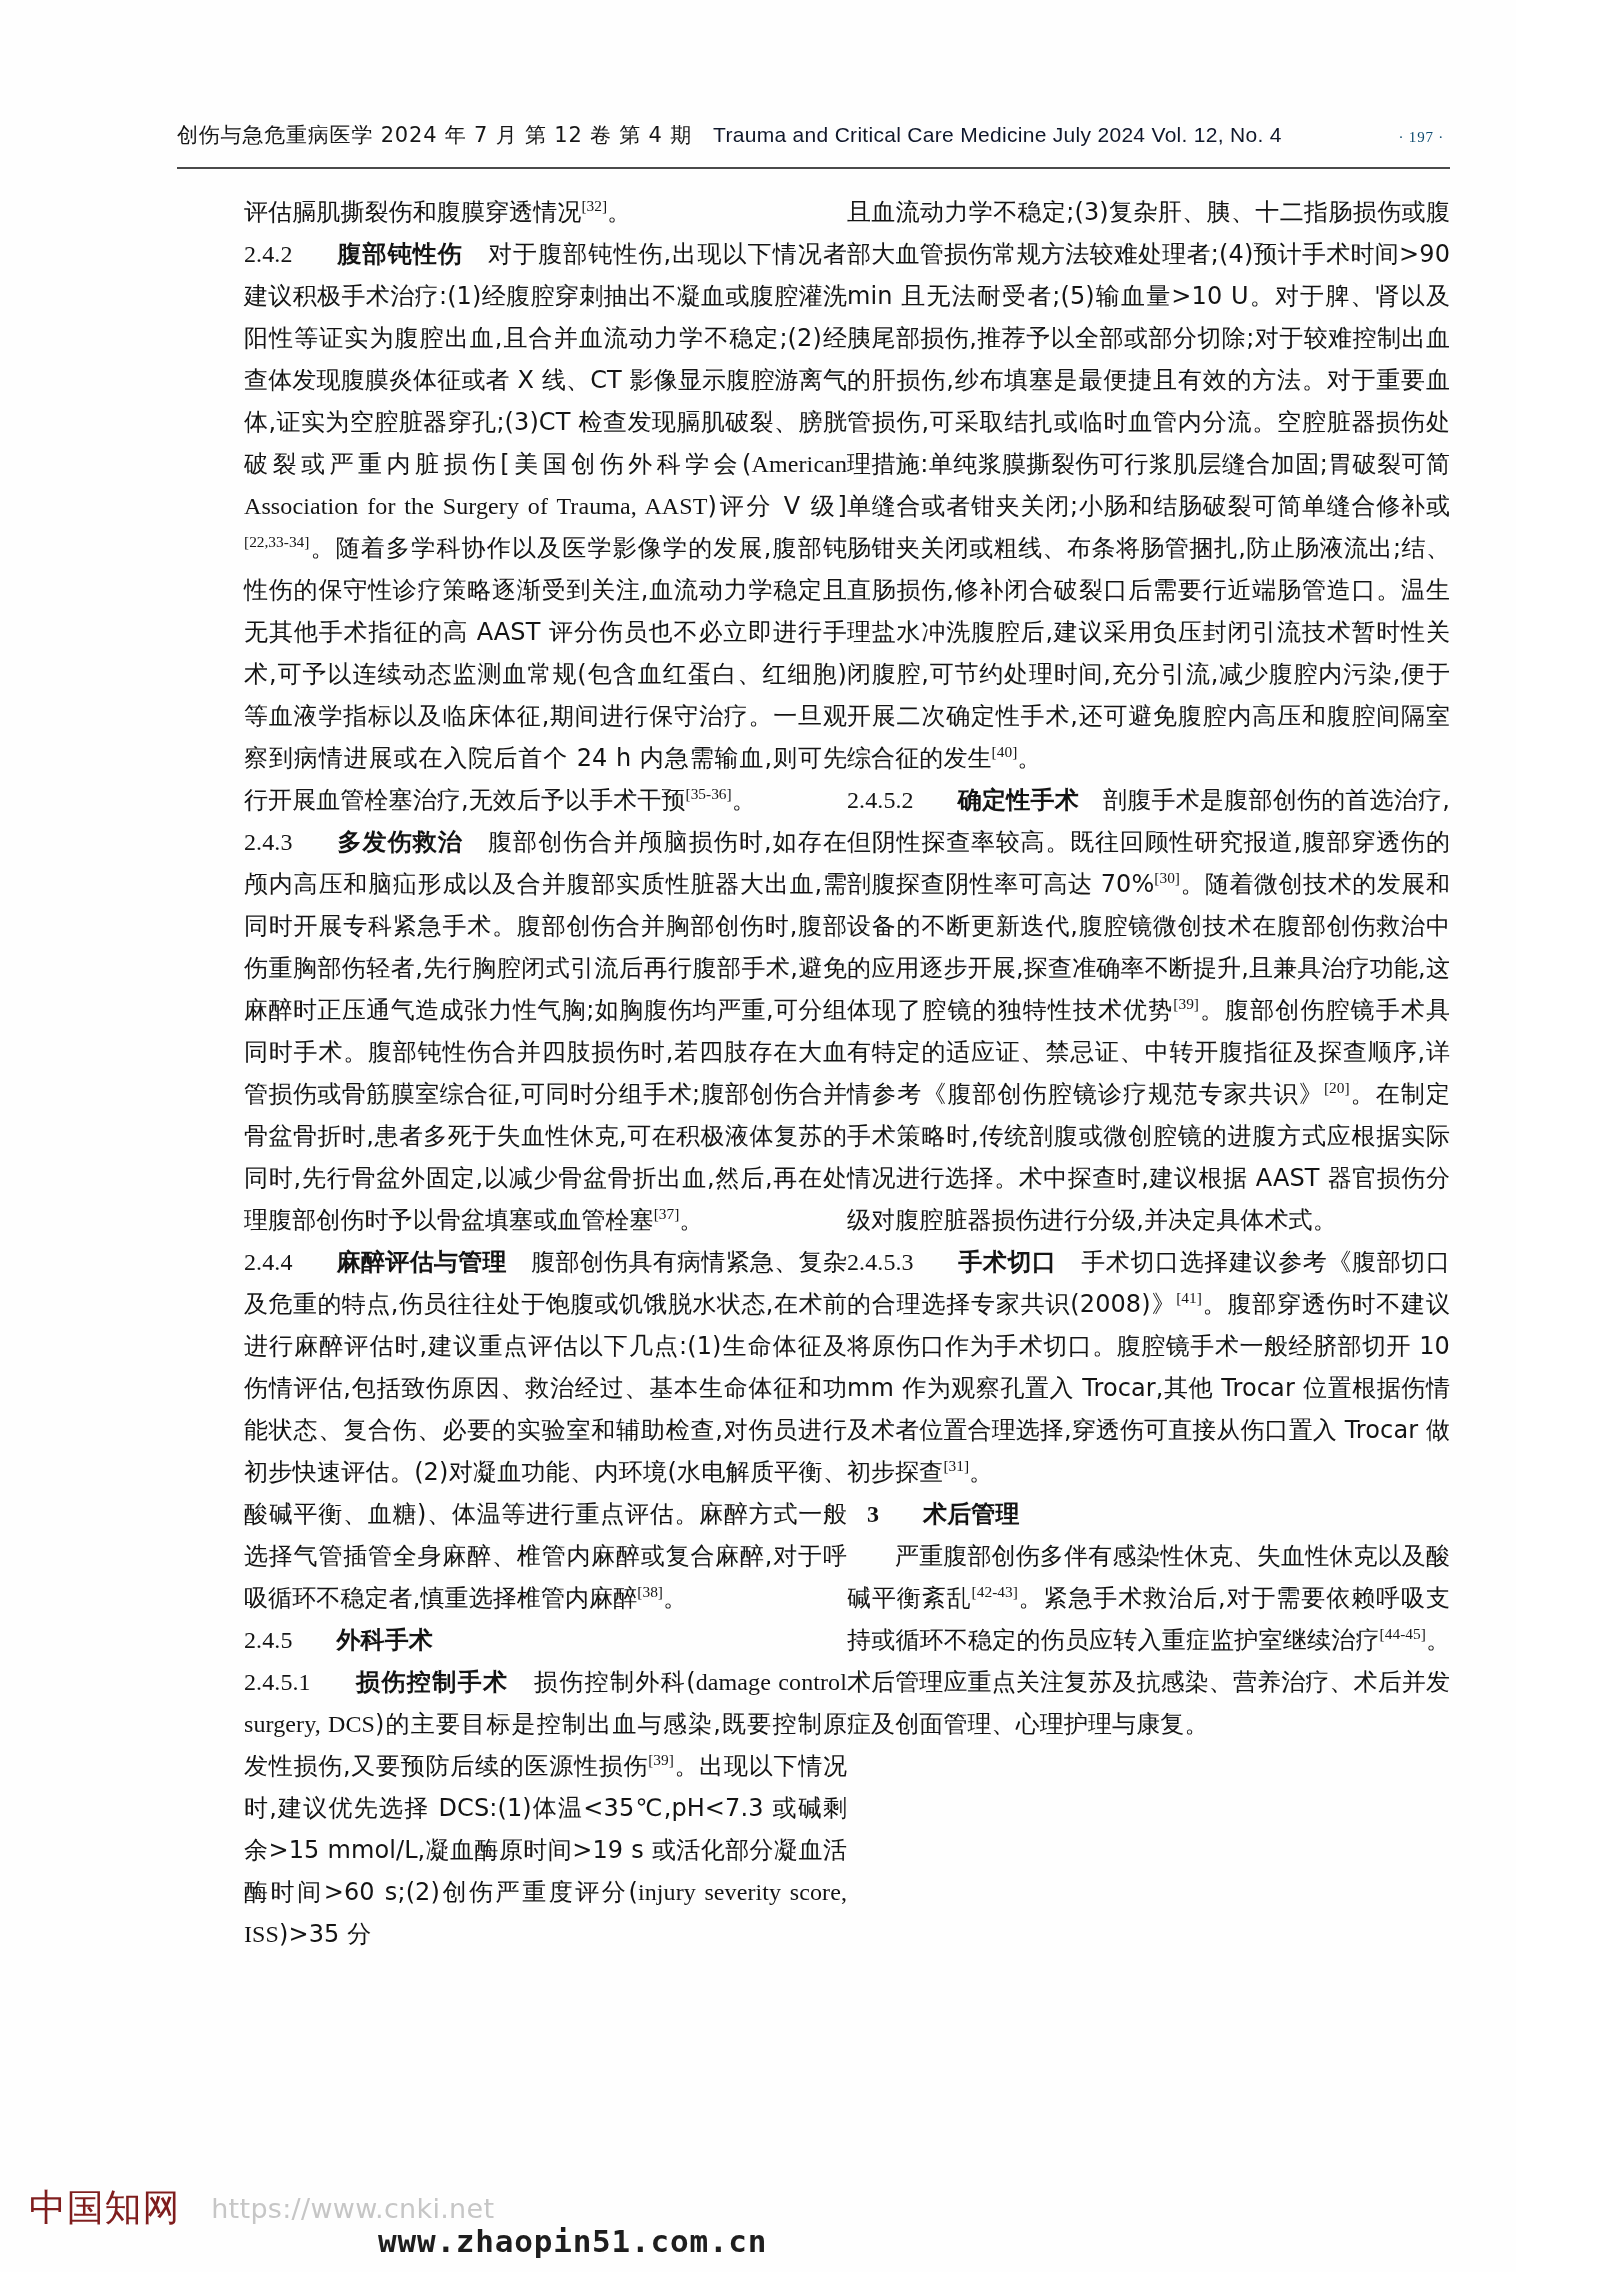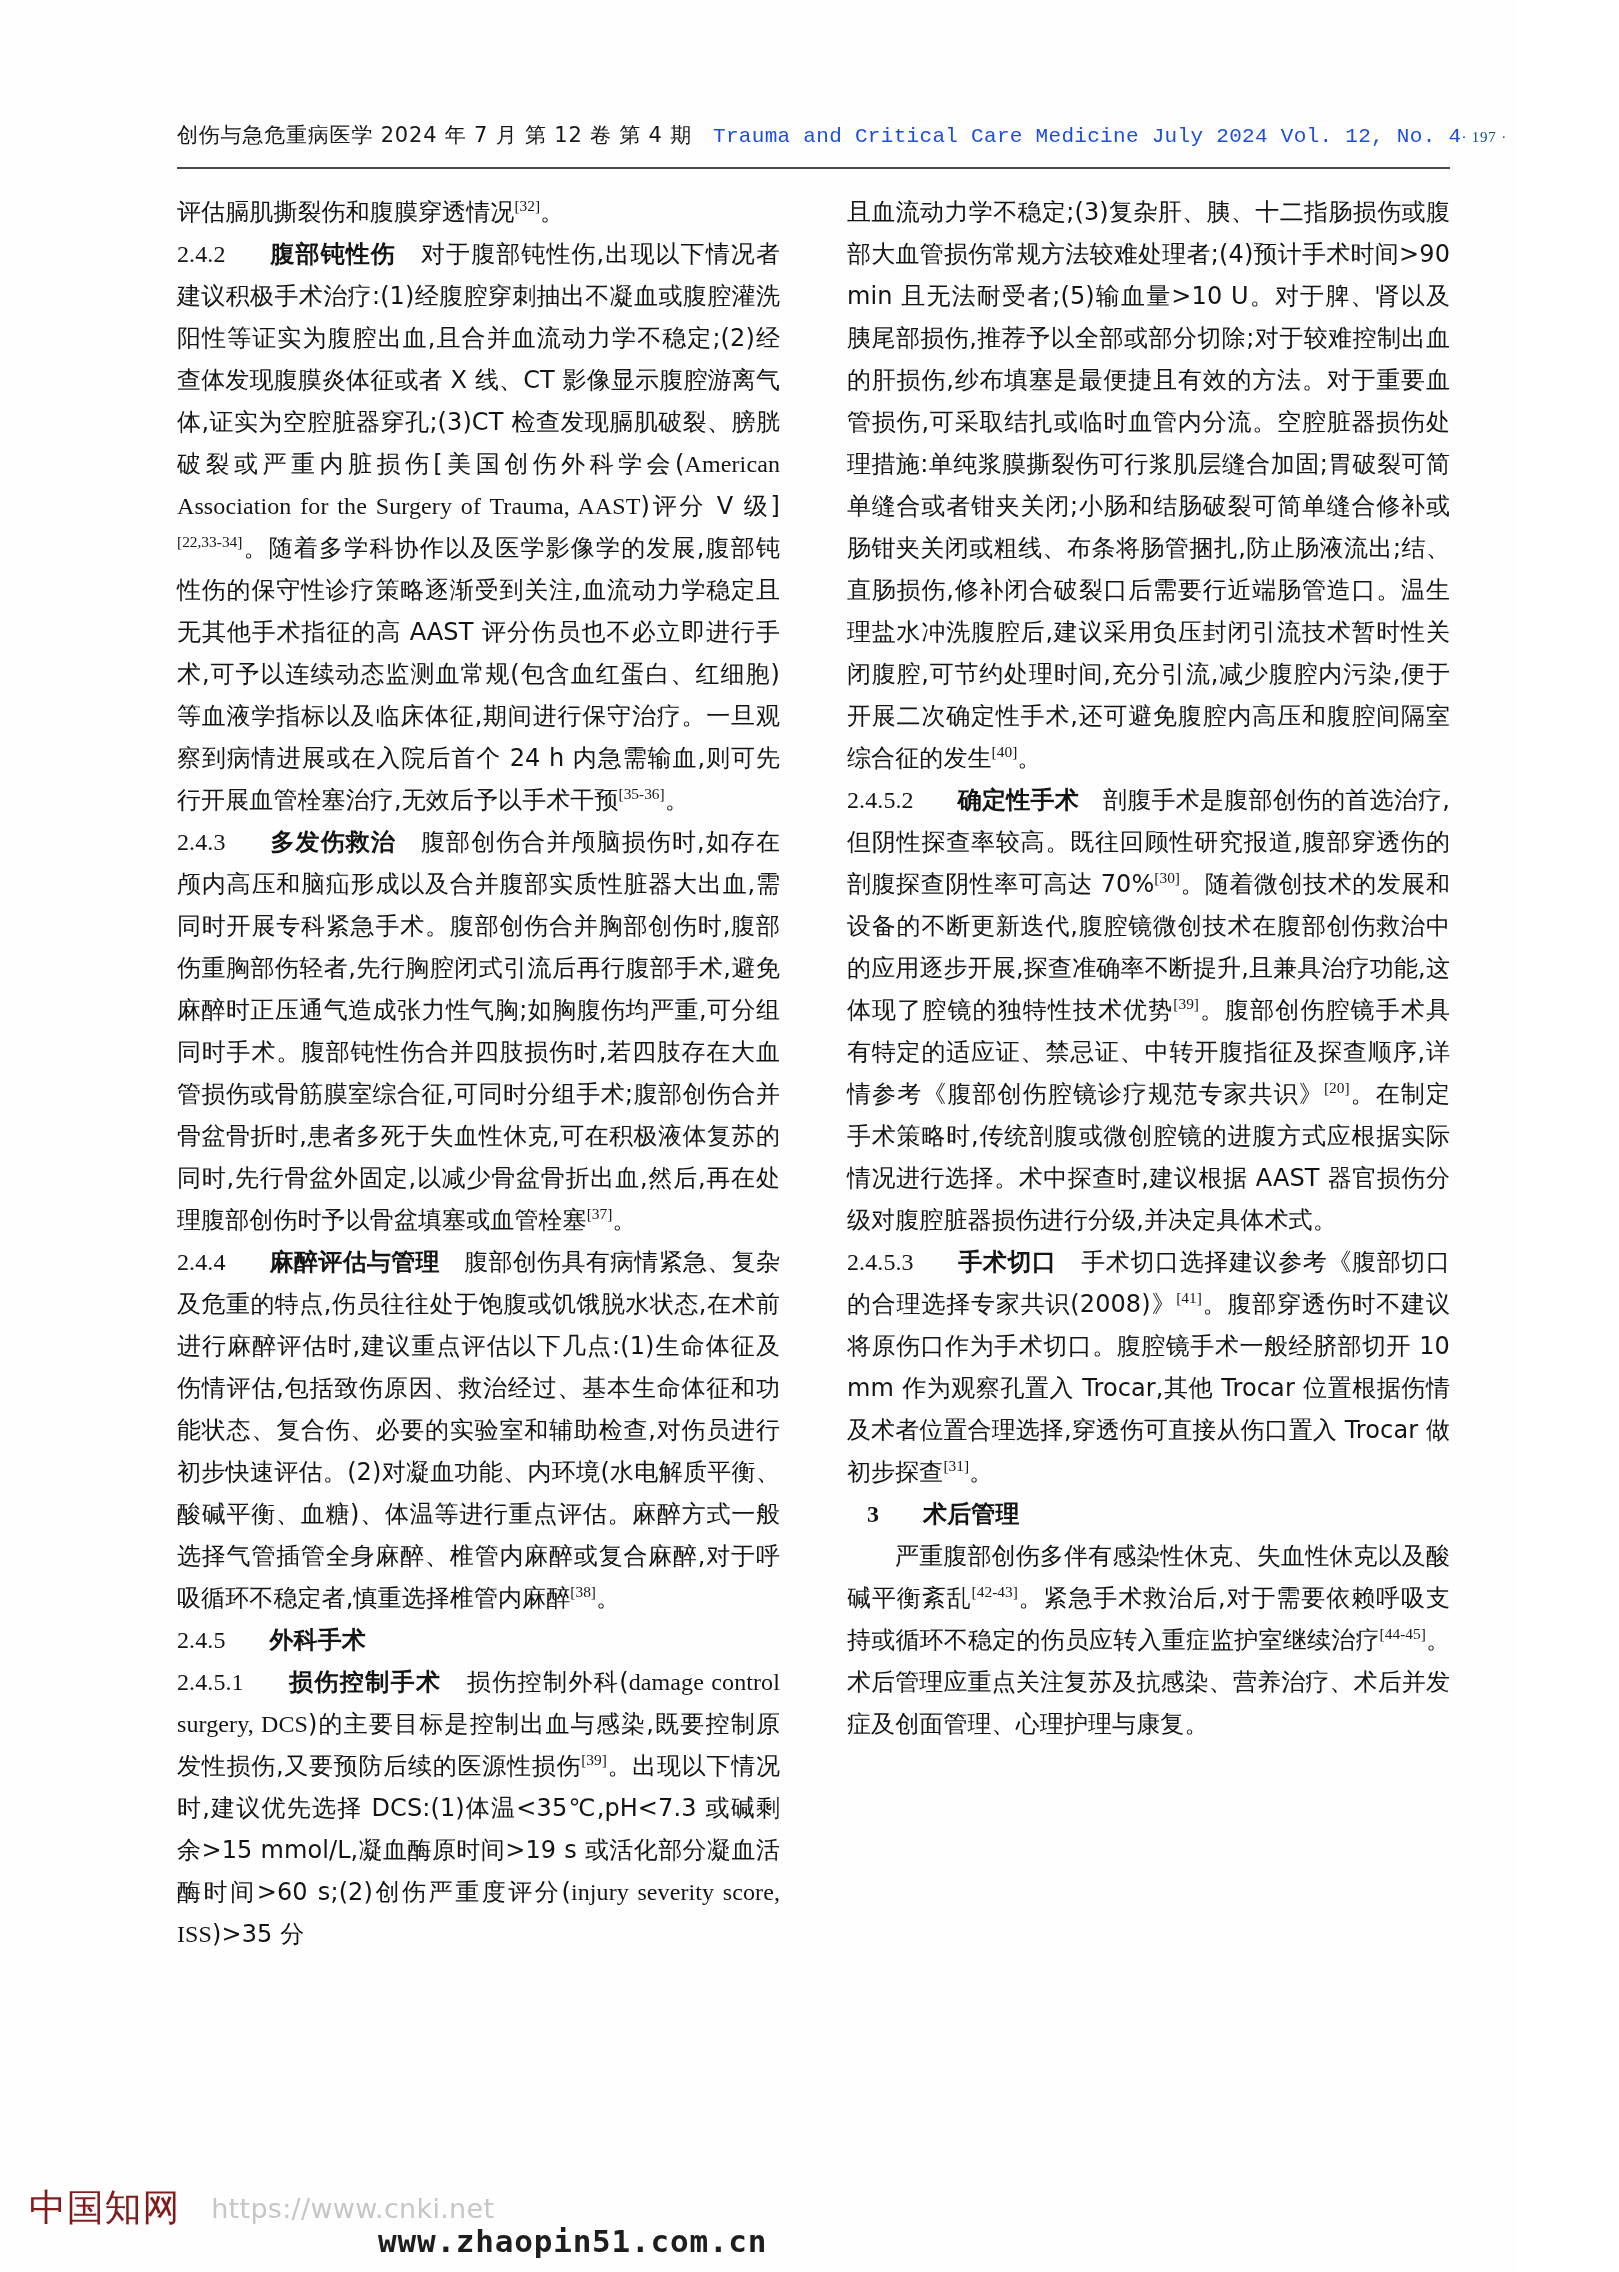--- a/index.html
+++ b/index.html
@@ -36,25 +36,25 @@
     align-items: baseline;
     white-space: nowrap;
   }
   .runhead-cn {
     font-family: "DejaVu Sans", sans-serif;
     font-size: 21px;
     letter-spacing: 0.8px;
     color: #161616;
   }
   .runhead-en {
-    font-family: Liberation Mono, monospace;
+    font-family: Liberation Sans, sans-serif;
     font-size: 21px;
     letter-spacing: 0.3px;
     margin-left: 21px;
-    color: #1d4ed8;
+    color: #0f172a;
   }
   .runhead-page {
     font-family: Liberation Serif, serif;
     font-size: 15px;
     margin-left: auto;
     padding-right: 4.9px;
     color: #0c4a6e;
     letter-spacing: 0.8px;
   }
   .rule {
@@ -67,22 +67,21 @@
   }
 
   
   .cols {
     position: absolute;
     left: 177px;
     top: 191px;
     width: 1273px;
     height: 1895px;
     display: flex;
-    justify-content: space-between;
-    gap: 30px;
+    justify-content: flex-end;
   }
   .col {
     width: 603px;
   }
 
   .col p {
     margin: 0;
     font-size: 24px;
     line-height: 42px;
     text-align: justify;

